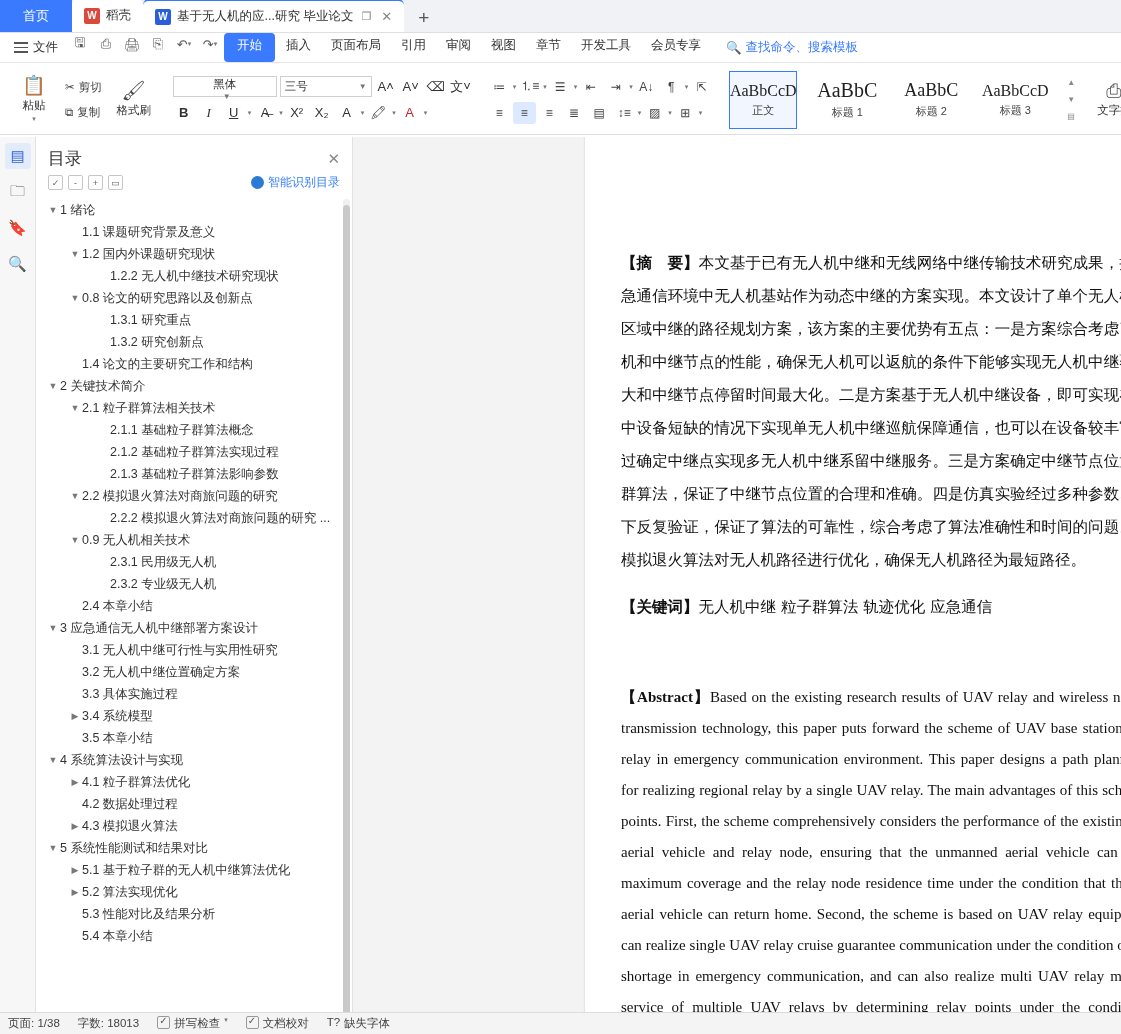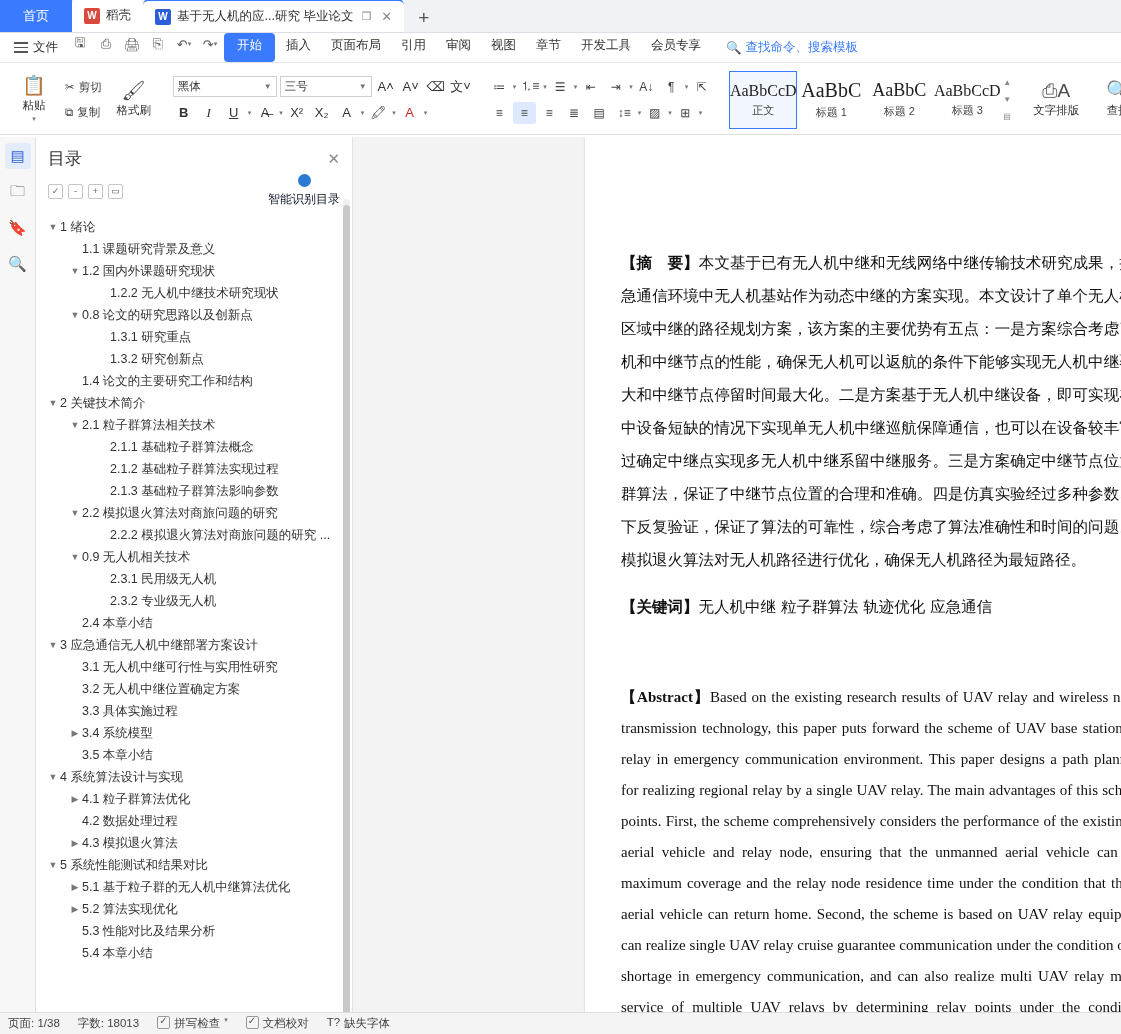--- a/index.html
+++ b/index.html
@@ -102,40 +102,40 @@
   .smallbtn { display: flex; align-items: center; gap: 4px; font-size: 11.5px; color: #444; padding: 2px 3px; white-space: nowrap; }
 
   .font-area { display: flex; flex-direction: column; justify-content: center; gap: 4px; }
   .font-row { display: flex; align-items: center; gap: 3px; }
   .fbox {
     border: 1px solid #d0d0d0; height: 21px; display: flex; align-items: center;
     padding: 0 4px; font-size: 11.5px; background: #fff; color: #333;
   }
   .fbox .cv { flex: 1; }
   .fbox .ar { font-size: 8px; color: #777; margin-left: 4px; }
-  .fname { width: 104px; }
+  .fname { width: 104px; flex-direction: column; }
   .fsize { width: 92px; }
   .fbtn {
     width: 22px; height: 22px; display: inline-flex; align-items: center; justify-content: center;
     font-size: 13px; color: #333; border-radius: 3px;
   }
   .fbtn.bold { font-weight: bold; }
   .fbtn.ital { font-style: italic; font-family: "Liberation Serif", serif; }
   .fbtn.und { text-decoration: underline; }
   .tiny-ar { font-size: 7px; color: #777; }
 
   .para-area { display: flex; flex-direction: column; justify-content: center; gap: 4px; }
   .para-row { display: flex; align-items: center; gap: 2px; }
   .pbtn {
     width: 23px; height: 22px; display: inline-flex; align-items: center; justify-content: center;
     font-size: 12px; color: #444; border-radius: 3px;
   }
   .pbtn.sel { background: #dce9ff; }
 
-  .styles-area { display: flex; align-items: center; gap: 0px; padding: 0 6px; }
+  .styles-area { display: flex; align-items: center; gap: 16px; padding: 0 6px; }
   .style-item {
     width: 68px; height: 58px; display: flex; flex-direction: column;
     align-items: center; justify-content: center; gap: 3px;
     border: 1px solid transparent;
   }
   .style-item.sel { border: 1px solid #3a7afe; background: #f2f7ff; }
   .style-prev { font-family: "Liberation Serif", serif; font-size: 16px; color: #222; white-space: nowrap; }
   .style-name { font-size: 11px; color: #444; }
   .style-scroll { display: flex; flex-direction: column; justify-content: center; gap: 8px; color: #888; font-size: 8px; padding-left: 2px; }
 
@@ -162,21 +162,21 @@
   .toc-tools {
     display: flex; align-items: center; justify-content: space-between;
     padding: 2px 12px 8px 12px;
   }
   .toc-tool-left { display: flex; gap: 5px; }
   .tool-sq {
     width: 15px; height: 15px; border: 1px solid #c6c6c6; border-radius: 2px;
     display: inline-flex; align-items: center; justify-content: center;
     font-size: 9px; color: #666; background: #fff;
   }
-  .smart-toc { font-size: 12px; color: #0f172a; display: flex; align-items: center; gap: 4px; flex-direction: column; }
+  .smart-toc { font-size: 12px; color: #3b82f6; display: flex; align-items: center; gap: 4px; }
   .smart-dot { width: 13px; height: 13px; border-radius: 50%; background: #2b7bd6; display: inline-block; }
 
   .toc-list { flex: 1; overflow: hidden; padding: 0 6px 0 4px; position: relative; }
   .toc-item {
     display: flex; align-items: center; height: 22px; font-size: 12.5px; color: #333;
     white-space: nowrap; overflow: hidden;
   }
   .caret { width: 14px; text-align: center; color: #777; font-size: 9px; flex: none; }
   .caret.none { color: transparent; }
   .toc-text { overflow: hidden; text-overflow: ellipsis; }

